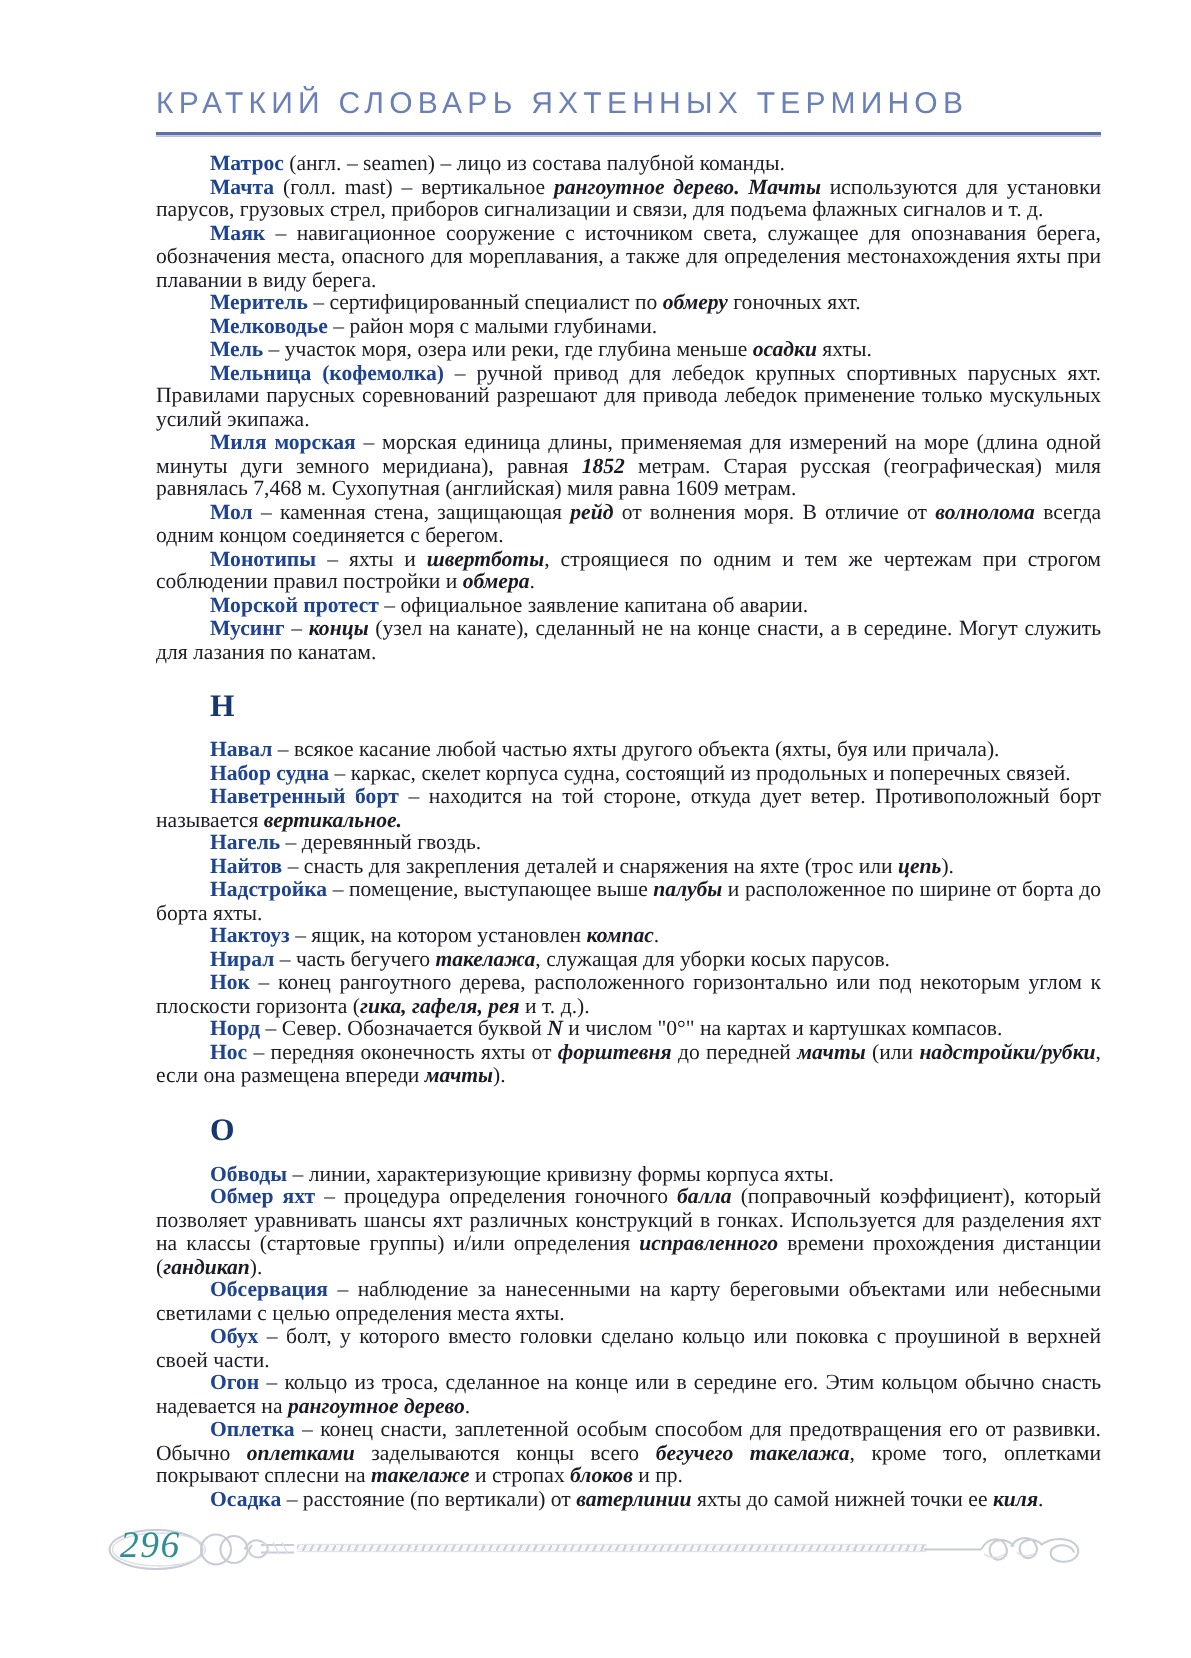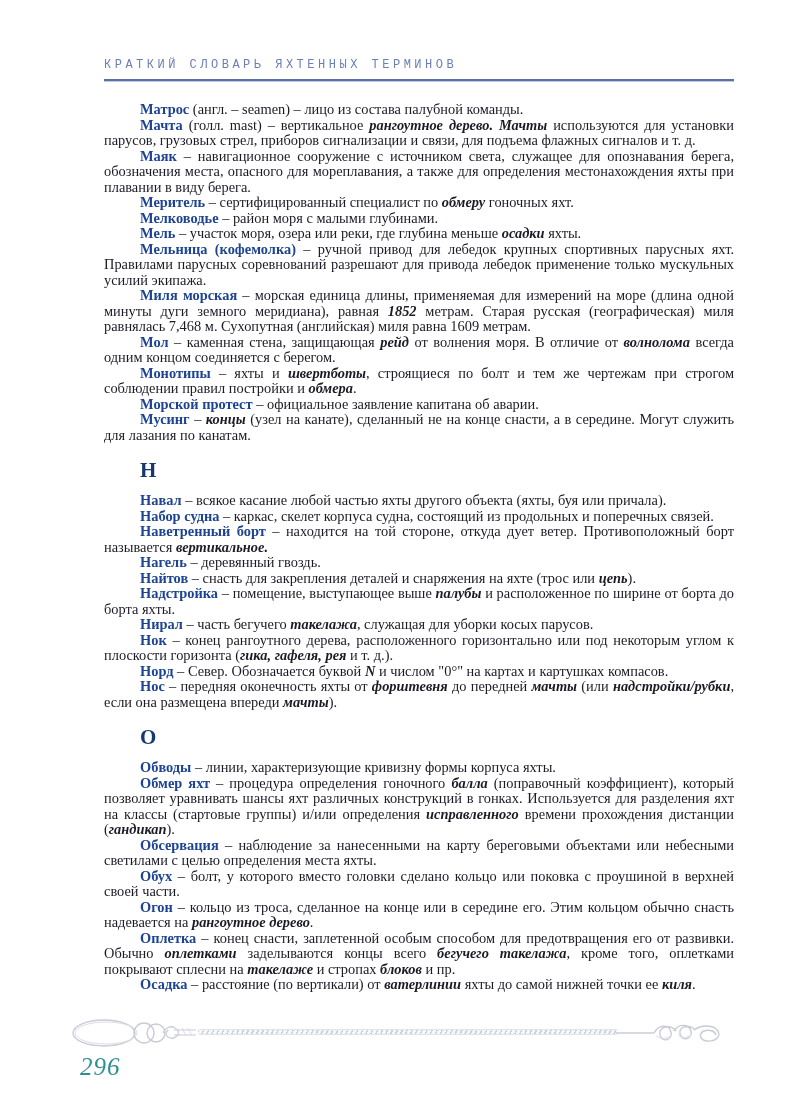--- a/index.html
+++ b/index.html
@@ -11,22 +11,22 @@
     --rope-gray:#c9ccd5;
     --body-text:#1b1b26;
   }
   html,body{margin:0;padding:0;}
   body{
     width:794px;height:1105px;background:#ffffff;position:relative;overflow:hidden;
     font-family:"Liberation Serif", serif;color:var(--body-text);
   }
   .page-header{position:absolute;left:104px;top:58px;width:630px;}
   .header-title{
-    font-family:Liberation Mono, monospace;
-    font-size:12px;letter-spacing:3.5px;color:var(--header-blue);
+    font-family:Liberation Sans, sans-serif;
+    font-size:20px;letter-spacing:3.5px;color:var(--header-blue);
     white-space:nowrap;
   }
   .header-rule{
     margin-top:7px;height:2px;background:var(--rule-blue);
     border-bottom:1px solid #c3cade;
   }
   .dictionary-body{
     position:absolute;left:104px;top:102px;width:630px;
     font-size:14.4px;line-height:15.5px;text-align:justify;
     hyphens:auto;-webkit-hyphens:auto;
@@ -37,21 +37,21 @@
   .section-letter{
     font-size:21px;font-weight:bold;color:var(--section-blue);
     margin:15px 0 11px 36px;line-height:24px;
   }
   .page-footer{position:absolute;left:0;top:1014px;width:794px;height:48px;}
   .footer-left{position:absolute;left:70px;top:0;width:126px;height:40px;}
   .footer-left svg{position:absolute;left:0;top:0;}
   .page-number{
     position:absolute;left:10px;top:3px;
     font-family:"Liberation Serif", serif;font-style:italic;
-    font-size:25px;color:var(--page-teal);letter-spacing:1px;margin-top:36px;
+    font-size:25px;color:var(--page-teal);letter-spacing:1px;
   }
   .rope-line{
     position:absolute;left:198px;top:15px;width:420px;height:4px;
     background:repeating-linear-gradient(115deg,#cdd1d9 0,#cdd1d9 1.5px,#f6f7f9 1.5px,#f6f7f9 4.5px);
     border-top:1px solid #e2e4ea;border-bottom:1px solid #e2e4ea;border-radius:2px;
   }
   .rope-knot-right{position:absolute;left:616px;top:4px;}
 </style>
 </head>
 <body>
@@ -64,30 +64,31 @@
 <div class="dictionary-body">
     <p class="entry"><span class="seg-term">Матрос</span><span class="seg-t"> (англ. – seamen) – лицо из состава палубной команды.</span></p>
     <p class="entry"><span class="seg-term">Мачта</span><span class="seg-t"> (голл. mast) – вертикальное </span><span class="seg-bi">рангоутное дерево. Мачты</span><span class="seg-t"> используются для установки парусов, грузовых стрел, приборов сигнализации и связи, для подъема флажных сигналов и т. д.</span></p>
     <p class="entry"><span class="seg-term">Маяк</span><span class="seg-t"> – навигационное сооружение с источником света, служащее для опознавания берега, обозначения места, опасного для мореплавания, а также для определения местонахождения яхты при плавании в виду берега.</span></p>
     <p class="entry"><span class="seg-term">Меритель</span><span class="seg-t"> – сертифицированный специалист по </span><span class="seg-bi">обмеру</span><span class="seg-t"> гоночных яхт.</span></p>
     <p class="entry"><span class="seg-term">Мелководье</span><span class="seg-t"> – район моря с малыми глубинами.</span></p>
     <p class="entry"><span class="seg-term">Мель</span><span class="seg-t"> – участок моря, озера или реки, где глубина меньше </span><span class="seg-bi">осадки</span><span class="seg-t"> яхты.</span></p>
     <p class="entry"><span class="seg-term">Мельница (кофемолка)</span><span class="seg-t"> – ручной привод для лебедок крупных спортивных парусных яхт. Правилами парусных соревнований разрешают для привода лебедок применение только мускульных усилий экипажа.</span></p>
     <p class="entry"><span class="seg-term">Миля морская</span><span class="seg-t"> – морская единица длины, применяемая для измерений на море (длина одной минуты дуги земного меридиана), равная </span><span class="seg-bi">1852</span><span class="seg-t"> метрам. Старая русская (географическая) миля равнялась 7,468 м. Сухопутная (английская) миля равна 1609 метрам.</span></p>
     <p class="entry"><span class="seg-term">Мол</span><span class="seg-t"> – каменная стена, защищающая </span><span class="seg-bi">рейд</span><span class="seg-t"> от волнения моря. В отличие от </span><span class="seg-bi">волнолома</span><span class="seg-t"> всегда одним концом соединяется с берегом.</span></p>
-    <p class="entry"><span class="seg-term">Монотипы</span><span class="seg-t"> – яхты и </span><span class="seg-bi">швертботы</span><span class="seg-t">, строящиеся по болт и тем же чертежам при строгом соблюдении правил постройки и </span><span class="seg-bi">обмера</span><span class="seg-t">.</span></p>
+    <p class="entry"><span class="seg-term">Монотипы</span><span class="seg-t"> – яхты и </span><span class="seg-bi">швертботы</span><span class="seg-t">, строящиеся по одним и тем же чертежам при строгом соблюдении правил постройки и </span><span class="seg-bi">обмера</span><span class="seg-t">.</span></p>
     <p class="entry"><span class="seg-term">Морской протест</span><span class="seg-t"> – официальное заявление капитана об аварии.</span></p>
     <p class="entry"><span class="seg-term">Мусинг</span><span class="seg-t"> – </span><span class="seg-bi">концы</span><span class="seg-t"> (узел на канате), сделанный не на конце снасти, а в середине. Могут служить для лазания по канатам.</span></p>
     <div class="section-letter">Н</div>
     <p class="entry"><span class="seg-term">Навал</span><span class="seg-t"> – всякое касание любой частью яхты другого объекта (яхты, буя или причала).</span></p>
     <p class="entry"><span class="seg-term">Набор судна</span><span class="seg-t"> – каркас, скелет корпуса судна, состоящий из продольных и поперечных связей.</span></p>
     <p class="entry"><span class="seg-term">Наветренный борт</span><span class="seg-t"> – находится на той стороне, откуда дует ветер. Противоположный борт называется </span><span class="seg-bi">вертикальное.</span></p>
     <p class="entry"><span class="seg-term">Нагель</span><span class="seg-t"> – деревянный гвоздь.</span></p>
     <p class="entry"><span class="seg-term">Найтов</span><span class="seg-t"> – снасть для закрепления деталей и снаряжения на яхте (трос или </span><span class="seg-bi">цепь</span><span class="seg-t">).</span></p>
     <p class="entry"><span class="seg-term">Надстройка</span><span class="seg-t"> – помещение, выступающее выше </span><span class="seg-bi">палубы</span><span class="seg-t"> и расположенное по ширине от борта до борта яхты.</span></p>
+    <p class="entry"><span class="seg-term">Нактоуз</span><span class="seg-t"> – ящик, на котором установлен </span><span class="seg-bi">компас</span><span class="seg-t">.</span></p>
     <p class="entry"><span class="seg-term">Нирал</span><span class="seg-t"> – часть бегучего </span><span class="seg-bi">такелажа</span><span class="seg-t">, служащая для уборки косых парусов.</span></p>
     <p class="entry"><span class="seg-term">Нок</span><span class="seg-t"> – конец рангоутного дерева, расположенного горизонтально или под некоторым углом к плоскости горизонта (</span><span class="seg-bi">гика, гафеля, рея</span><span class="seg-t"> и т. д.).</span></p>
     <p class="entry"><span class="seg-term">Норд</span><span class="seg-t"> – Север. Обозначается буквой </span><span class="seg-bi">N</span><span class="seg-t"> и числом "0°" на картах и картушках компасов.</span></p>
     <p class="entry"><span class="seg-term">Нос</span><span class="seg-t"> – передняя оконечность яхты от </span><span class="seg-bi">форштевня</span><span class="seg-t"> до передней </span><span class="seg-bi">мачты</span><span class="seg-t"> (или </span><span class="seg-bi">надстройки/рубки</span><span class="seg-t">, если она размещена впереди </span><span class="seg-bi">мачты</span><span class="seg-t">).</span></p>
     <div class="section-letter">О</div>
     <p class="entry"><span class="seg-term">Обводы</span><span class="seg-t"> – линии, характеризующие кривизну формы корпуса яхты.</span></p>
     <p class="entry"><span class="seg-term">Обмер яхт</span><span class="seg-t"> – процедура определения гоночного </span><span class="seg-bi">балла</span><span class="seg-t"> (поправочный коэффициент), который позволяет уравнивать шансы яхт различных конструкций в гонках. Используется для разделения яхт на классы (стартовые группы) и/или определения </span><span class="seg-bi">исправленного</span><span class="seg-t"> времени прохождения дистанции (</span><span class="seg-bi">гандикап</span><span class="seg-t">).</span></p>
     <p class="entry"><span class="seg-term">Обсервация</span><span class="seg-t"> – наблюдение за нанесенными на карту береговыми объектами или небесными светилами с целью определения места яхты.</span></p>
     <p class="entry"><span class="seg-term">Обух</span><span class="seg-t"> – болт, у которого вместо головки сделано кольцо или поковка с проушиной в верхней своей части.</span></p>
     <p class="entry"><span class="seg-term">Огон</span><span class="seg-t"> – кольцо из троса, сделанное на конце или в середине его. Этим кольцом обычно снасть надевается на </span><span class="seg-bi">рангоутное дерево</span><span class="seg-t">.</span></p>

